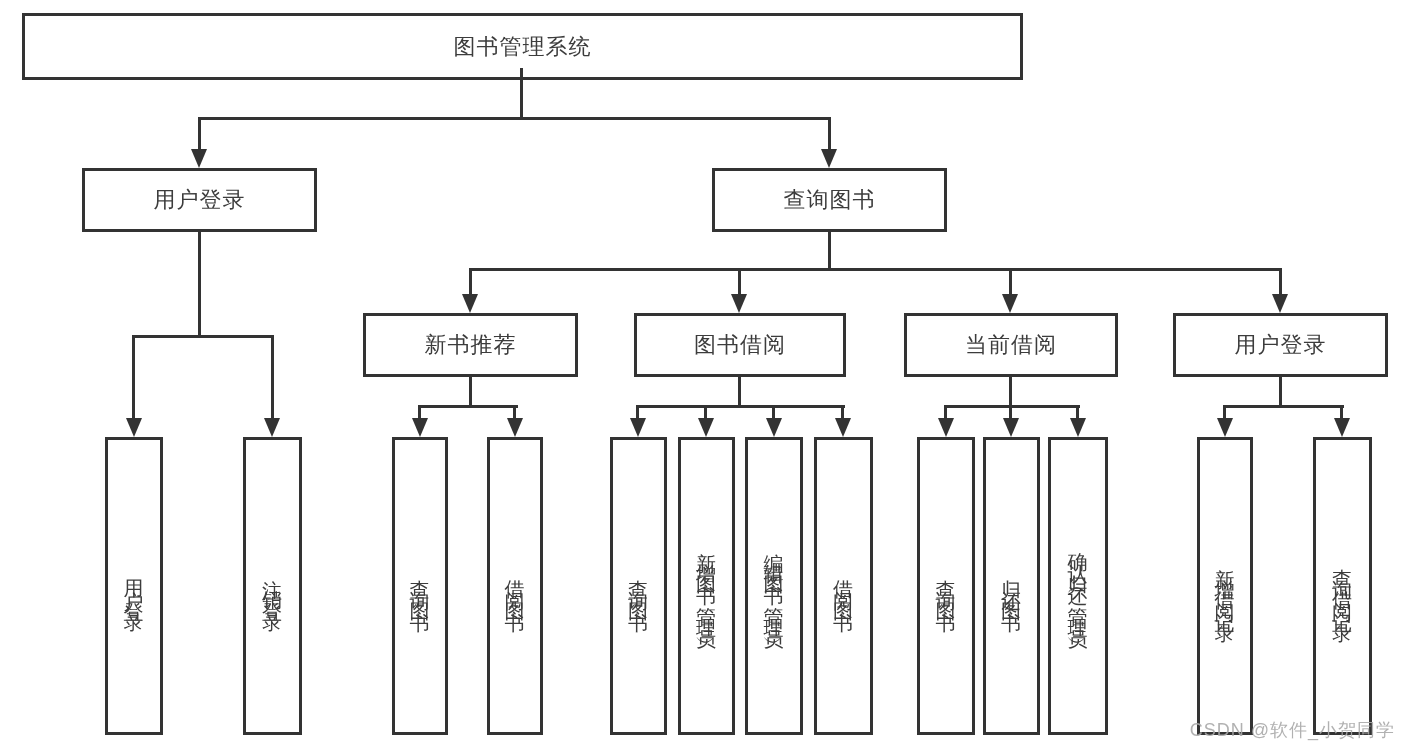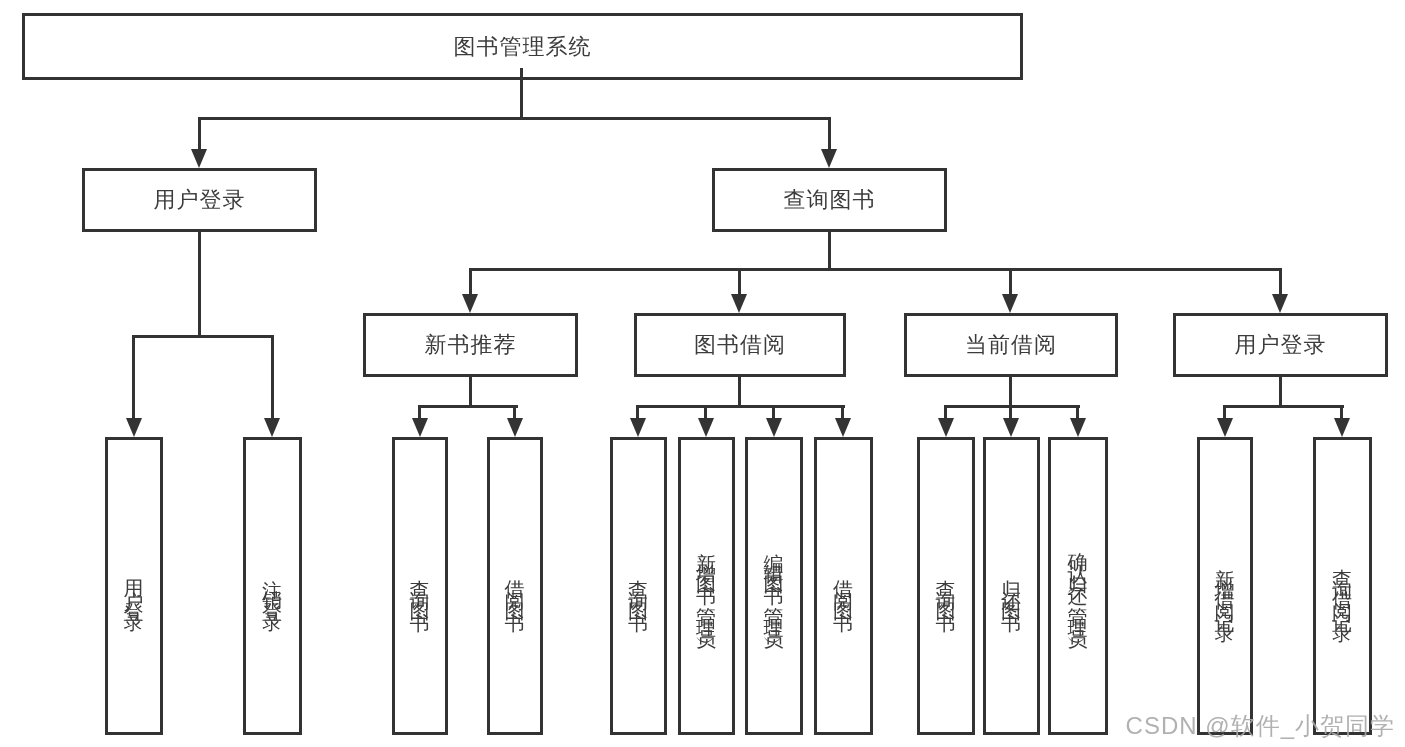--- a/index.html
+++ b/index.html
@@ -34,21 +34,21 @@
   .arrow{
     position:absolute;
     width:0;height:0;
     border-left:8px solid transparent;
     border-right:8px solid transparent;
     border-top:19px solid #333333;
   }
   .watermark{
     position:absolute;
     right:10px;bottom:5px;
-    font-size:24px;
+    font-size:18px;
     color:rgba(168,168,168,0.9);
     letter-spacing:1px;
     white-space:nowrap;
     margin-left:44px;
   }
 </style>
 </head>
 <body>
 
 <div id="canvas">

